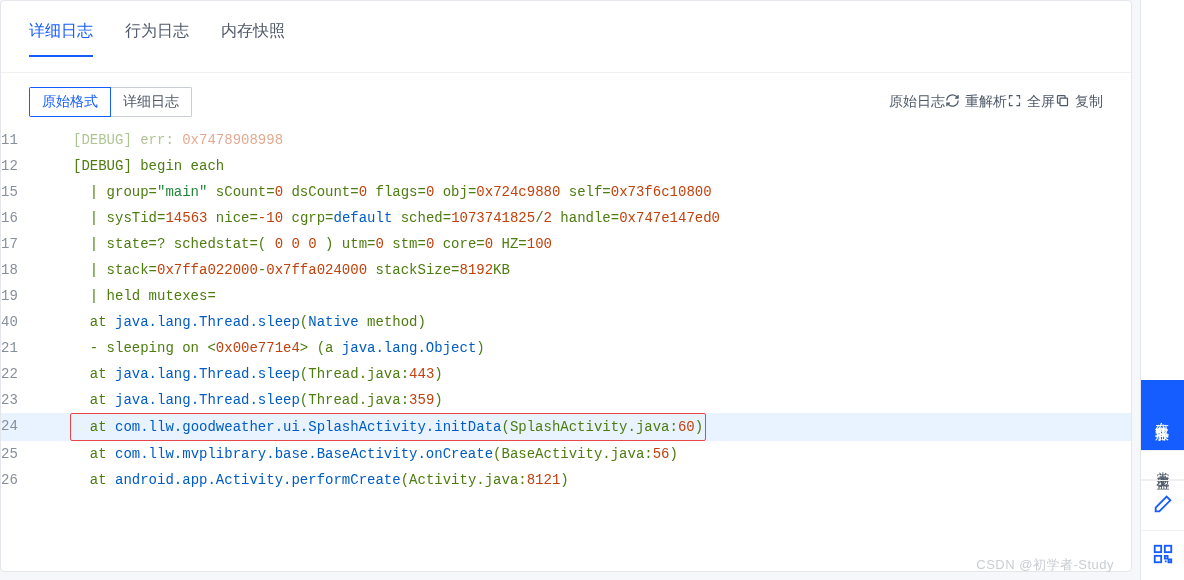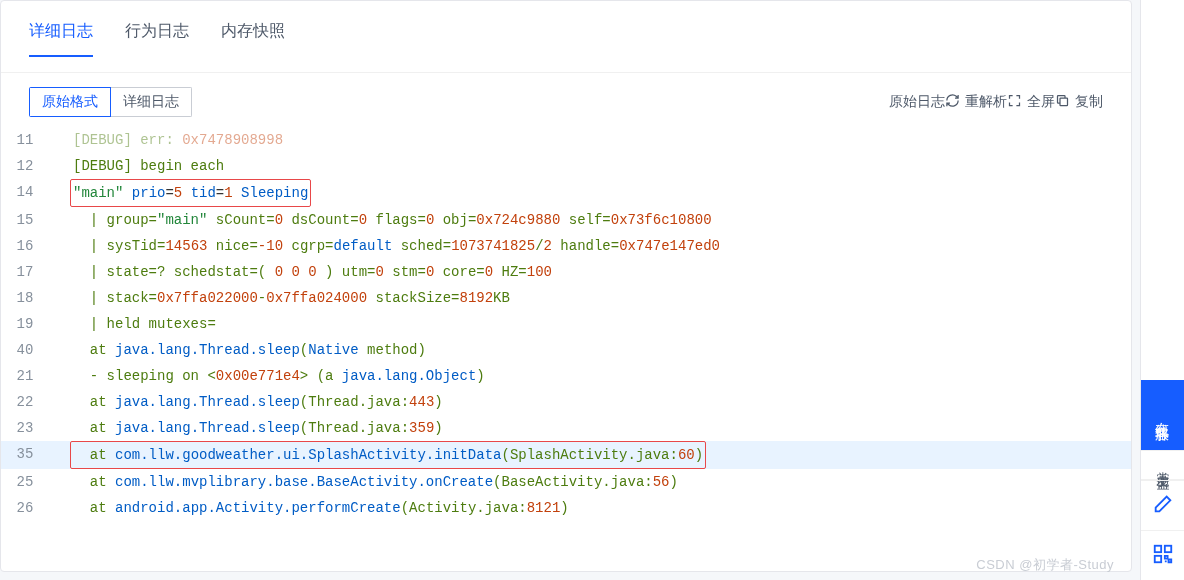--- a/index.html
+++ b/index.html
@@ -100,21 +100,21 @@
   }
   .line {
     display: flex;
     align-items: flex-start;
     line-height: 26px;
     white-space: pre;
   }
   .line.hl { background: #e8f3ff; }
   .ln {
     width: 72px;
-    text-align: center;
+    text-align: left;
     color: #86909c;
     padding-right: 24px;
     user-select: none;
     flex-shrink: 0;
   }
   .cc { flex: 1; position: relative; }
   .redbox {
     border: 1px solid #e84749;
     border-radius: 2px;
     padding: 0 2px;
@@ -221,31 +221,30 @@
               </svg>
           </span>
           <span>复制</span>
         </span>
       </div>
     </div>
 
     <div class="code-area" id="code">
         <div class="line"><div class="ln">11</div><div class="cc"><span class="t-g" style="opacity: 0.45;">[DEBUG] err: </span><span class="t-r" style="opacity: 0.45;">0x7478908998</span></div></div>
         <div class="line"><div class="ln">12</div><div class="cc"><span class="t-g">[DEBUG] begin each</span></div></div>
-        <div class="line"><div class="ln">14</div><div class="cc"><span class="redbox"><span class="t-gr">"main"</span><span class="t-b"> prio</span><span class="t-k">=</span><span class="t-r">5</span><span class="t-b"> tid</span><span class="t-k">=</span><span class="t-r">1</span><span class="t-b"> Sleeping</span></span></div></div>
         <div class="line"><div class="ln">15</div><div class="cc"><span class="t-g">  | group=</span><span class="t-gr">"main"</span><span class="t-g"> sCount=</span><span class="t-r">0</span><span class="t-g"> dsCount=</span><span class="t-r">0</span><span class="t-g"> flags=</span><span class="t-r">0</span><span class="t-g"> obj=</span><span class="t-r">0x724c9880</span><span class="t-g"> self=</span><span class="t-r">0x73f6c10800</span></div></div>
         <div class="line"><div class="ln">16</div><div class="cc"><span class="t-g">  | sysTid=</span><span class="t-r">14563</span><span class="t-g"> nice=</span><span class="t-r">-10</span><span class="t-g"> cgrp=</span><span class="t-b">default</span><span class="t-g"> sched=</span><span class="t-r">1073741825</span><span class="t-g">/</span><span class="t-r">2</span><span class="t-g"> handle=</span><span class="t-r">0x747e147ed0</span></div></div>
         <div class="line"><div class="ln">17</div><div class="cc"><span class="t-g">  | state=? schedstat=( </span><span class="t-r">0 0 0</span><span class="t-g"> ) utm=</span><span class="t-r">0</span><span class="t-g"> stm=</span><span class="t-r">0</span><span class="t-g"> core=</span><span class="t-r">0</span><span class="t-g"> HZ=</span><span class="t-r">100</span></div></div>
         <div class="line"><div class="ln">18</div><div class="cc"><span class="t-g">  | stack=</span><span class="t-r">0x7ffa022000</span><span class="t-g">-</span><span class="t-r">0x7ffa024000</span><span class="t-g"> stackSize=</span><span class="t-r">8192</span><span class="t-g">KB</span></div></div>
         <div class="line"><div class="ln">19</div><div class="cc"><span class="t-g">  | held mutexes=</span></div></div>
         <div class="line"><div class="ln">40</div><div class="cc"><span class="t-g">  at </span><span class="t-b">java.lang.Thread.sleep</span><span class="t-g">(</span><span class="t-b">Native</span><span class="t-g"> method)</span></div></div>
         <div class="line"><div class="ln">21</div><div class="cc"><span class="t-g">  - sleeping on &lt;</span><span class="t-r">0x00e771e4</span><span class="t-g">&gt; (a </span><span class="t-b">java.lang.Object</span><span class="t-g">)</span></div></div>
         <div class="line"><div class="ln">22</div><div class="cc"><span class="t-g">  at </span><span class="t-b">java.lang.Thread.sleep</span><span class="t-g">(Thread.java:</span><span class="t-r">443</span><span class="t-g">)</span></div></div>
         <div class="line"><div class="ln">23</div><div class="cc"><span class="t-g">  at </span><span class="t-b">java.lang.Thread.sleep</span><span class="t-g">(Thread.java:</span><span class="t-r">359</span><span class="t-g">)</span></div></div>
-        <div class="line hl"><div class="ln">35</div><div class="cc"><span class="redbox"><span class="t-g">  at </span><span class="t-b">com.llw.goodweather.ui.SplashActivity.initData</span><span class="t-g">(SplashActivity.java:</span><span class="t-r">60</span><span class="t-g">)</span></span></div></div>
+        <div class="line hl"><div class="ln">24</div><div class="cc"><span class="redbox"><span class="t-g">  at </span><span class="t-b">com.llw.goodweather.ui.SplashActivity.initData</span><span class="t-g">(SplashActivity.java:</span><span class="t-r">60</span><span class="t-g">)</span></span></div></div>
         <div class="line"><div class="ln">25</div><div class="cc"><span class="t-g">  at </span><span class="t-b">com.llw.mvplibrary.base.BaseActivity.onCreate</span><span class="t-g">(BaseActivity.java:</span><span class="t-r">56</span><span class="t-g">)</span></div></div>
         <div class="line"><div class="ln">26</div><div class="cc"><span class="t-g">  at </span><span class="t-b">android.app.Activity.performCreate</span><span class="t-g">(Activity.java:</span><span class="t-r">8121</span><span class="t-g">)</span></div></div>
       </div>
   </div>
 
   <div class="side">
     <div style="flex:1"></div>
     <div class="side-btn blue">
       <span>在线客服</span>
     </div>

